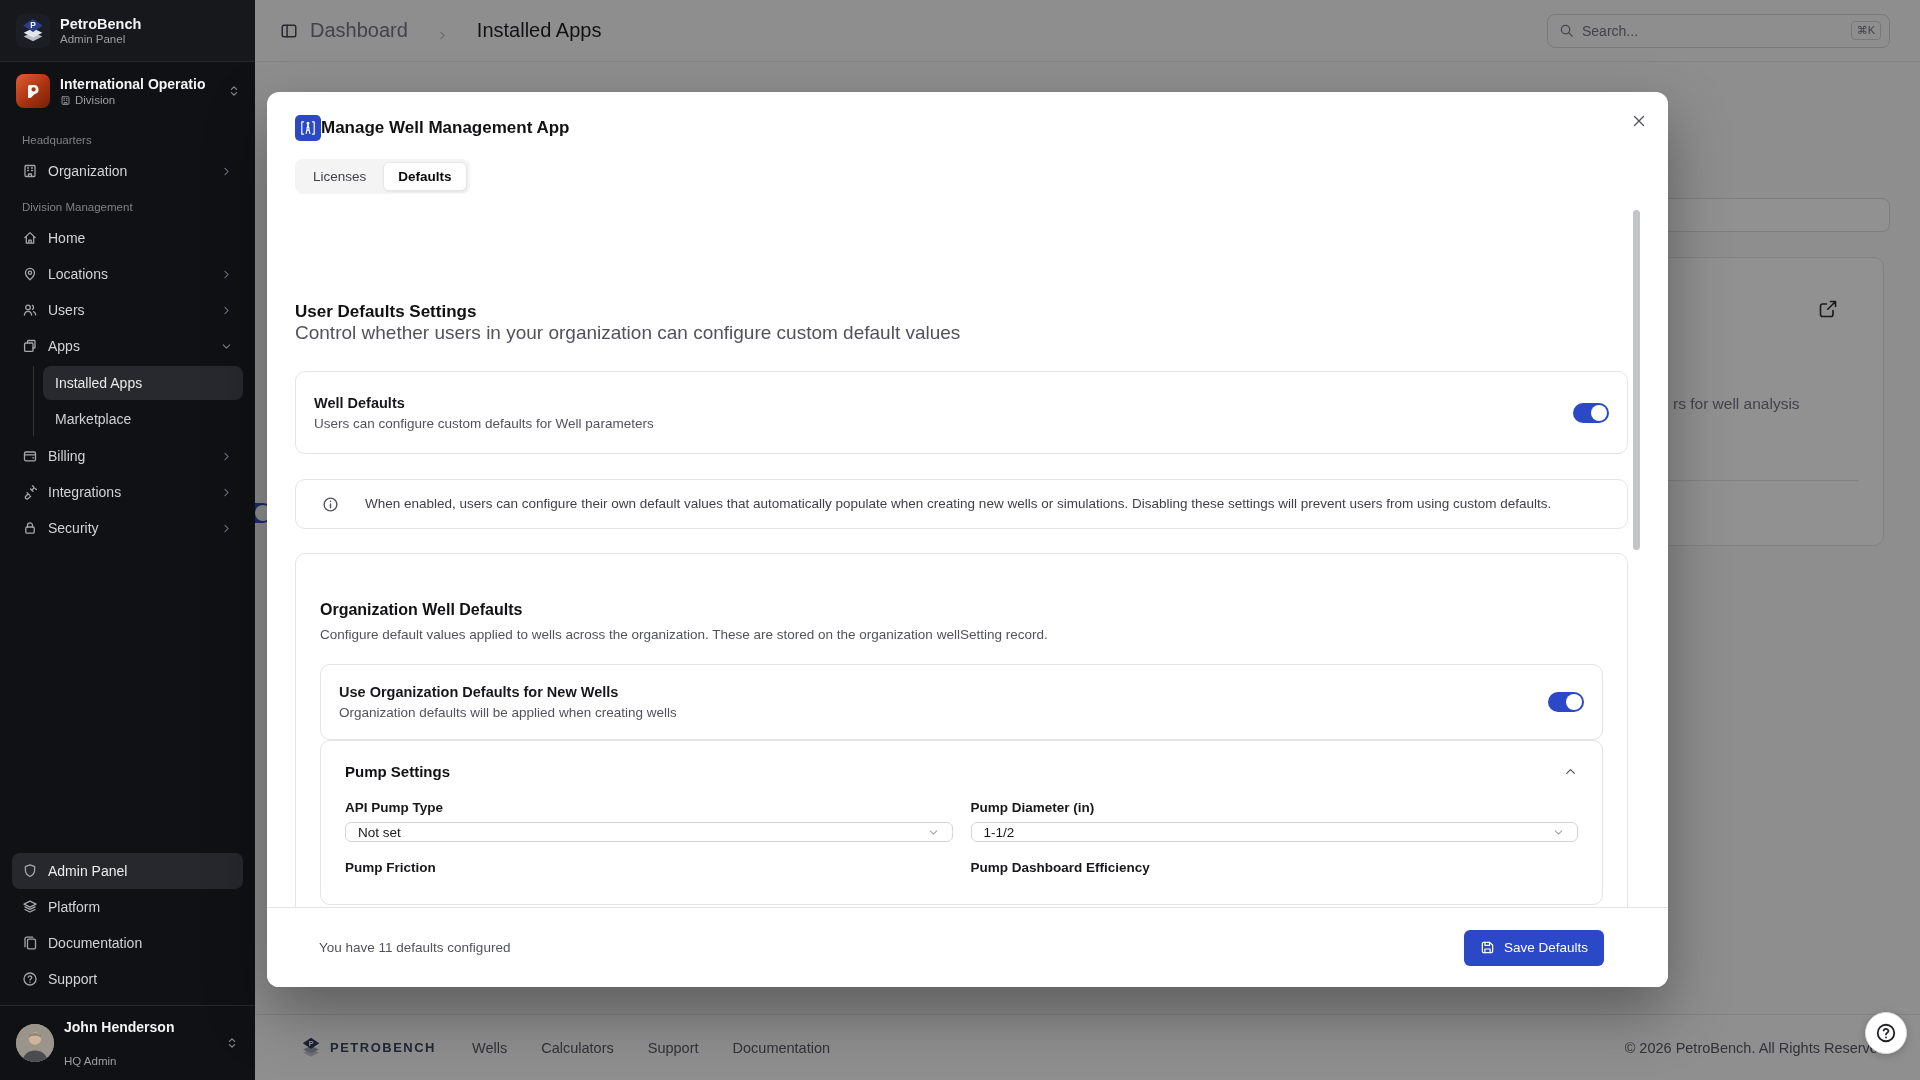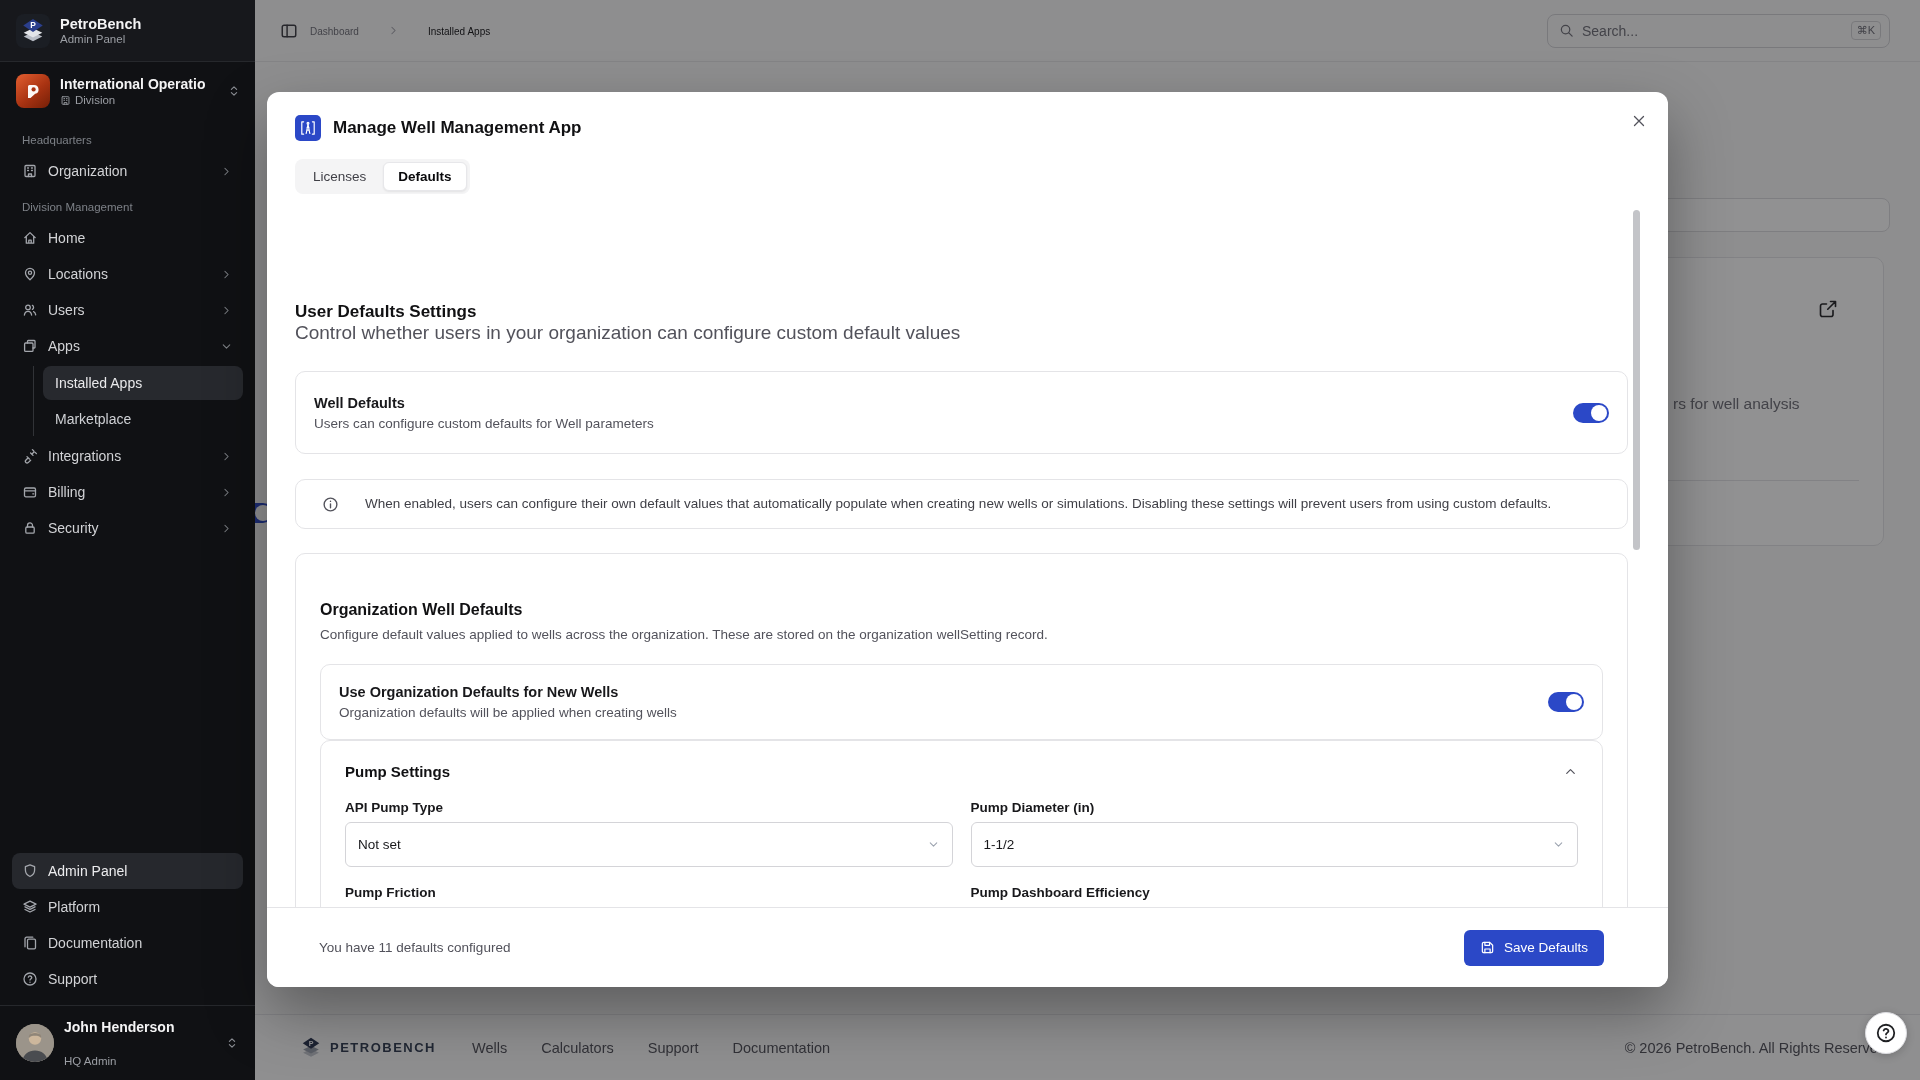--- a/index.html
+++ b/index.html
@@ -35,21 +35,21 @@
   .sb-user { display:flex; align-items:center; gap:10px; padding:13px 16px; border-top:1px solid #26282c; cursor:pointer; }
   .avatar { width:38px; height:38px; border-radius:50%; overflow:hidden; flex:none; background:#8e8a80; }
   .sb-user-name { font-size:14px; font-weight:600; color:#f4f4f5; }
   .sb-user-role { font-size:11.5px; color:#9b9ea4; margin-top:20px; }
   .sb-user-chev { margin-left:auto; color:#8a8d93; }
 
   
   .main { position:absolute; left:255px; top:0; right:0; bottom:0; background:#fafafa; z-index:1; }
   .topbar { position:absolute; top:0; left:0; right:0; height:62px; display:flex; align-items:center; gap:12px; padding:0 30px 0 25px; border-bottom:1px solid #e8e8ea; background:#fafafa; }
   .tb-toggle { color:#3f3f46; cursor:pointer; background:none; border:none; display:flex; }
-  .crumb { display:flex; align-items:flex-end; gap:28px; font-size:10px; }
+  .crumb { display:flex; align-items:flex-end; gap:28px; font-size:20px; }
   .crumb-parent { color:#71717a; cursor:pointer; }
   .crumb-sep { color:#a1a1aa; }
   .crumb-current { color:#18181b; font-weight:500; }
   .search { margin-left:auto; width:343px; height:34px; border:1px solid #d4d4d8; border-radius:8px; display:flex; align-items:center; gap:8px; padding:0 8px 0 11px; background:#fafafa; color:#71717a; }
   .search input { border:none; outline:none; background:transparent; flex:1; font-size:14px; color:#3f3f46; font-family:inherit; min-width:0; }
   .search input::placeholder { color:#71717a; }
   .kbd { border:1px solid #d4d4d8; border-radius:4px; font-size:11px; padding:2px 5px; color:#71717a; background:#fafafa; white-space:nowrap; }
 
   .bg-strip { position:absolute; top:198px; left:25px; right:30px; height:34px; background:#ffffff; border:1px solid #dcdce0; border-radius:8px; }
   .bg-card { position:absolute; top:257px; left:25px; right:36px; height:289px; background:#ffffff; border:1px solid #e4e4e7; border-radius:10px; }
@@ -63,21 +63,21 @@
   .pf-brand { font-size:13px; font-weight:700; letter-spacing:1.5px; color:#333f54; text-transform:uppercase; }
   .pf-links { display:flex; align-items:center; gap:34px; }
   .pf-link { font-size:14.5px; color:#52525b; cursor:pointer; }
   .pf-copy { margin-left:auto; font-size:14.5px; color:#52525b; white-space:nowrap; }
 
   
   .overlay { position:absolute; left:255px; top:0; right:0; bottom:0; background:rgba(12,12,14,0.45); z-index:30; }
   .modal { position:absolute; left:267px; top:92px; width:1401px; height:895px; background:#fff; border-radius:12px; box-shadow:0 25px 60px rgba(0,0,0,.35); z-index:40; overflow:hidden; }
   .m-close { position:absolute; top:16px; right:16px; width:26px; height:26px; border:none; background:none; color:#52525b; cursor:pointer; display:flex; align-items:center; justify-content:center; border-radius:6px; }
   .m-head { padding:23px 28px 0; }
-  .m-titlerow { display:flex; align-items:center; gap:12px; }
+  .m-titlerow { display:flex; align-items:center; gap:0; }
   .app-ic { width:26px; height:26px; border-radius:5px; background:#2b48c7; display:flex; align-items:center; justify-content:center; flex:none; }
   .m-title { font-size:17px; font-weight:700; color:#111113; }
   .tabs { display:inline-flex; gap:2px; margin-top:18px; background:#f4f4f5; border-radius:8px; padding:3px; }
   .tab { padding:6px 14px; font-size:13.5px; color:#3f3f46; border-radius:6px; cursor:pointer; border:1px solid transparent; }
   .tab.active { background:#fff; color:#09090b; font-weight:600; border-color:#e7e7ea; box-shadow:0 1px 2px rgba(0,0,0,.07); }
 
   .m-body { position:absolute; top:198px; left:28px; right:40px; bottom:80px; overflow:hidden; }
   .sec-title { font-size:17px; font-weight:700; color:#111113; margin-top:12px; }
   .sec-desc { font-size:19px; color:#52525b; margin-top:0; }
 
@@ -98,21 +98,21 @@
   .org-title { font-size:16px; font-weight:700; color:#111113; }
   .org-desc { font-size:13.5px; color:#52525b; margin-top:8px; }
   .card-useorg { margin-top:22px; height:76px; }
 
   .pump-card { border:1px solid #e4e4e7; border-radius:10px; background:#fff; padding:22px 24px; }
   .pump-head { display:flex; align-items:center; justify-content:space-between; }
   .pump-title { font-size:15px; font-weight:600; color:#111113; }
   .pump-collapse { color:#52525b; background:none; border:none; cursor:pointer; display:flex; }
   .pump-grid { margin-top:20px; display:grid; grid-template-columns:1fr 1fr; column-gap:18px; row-gap:18px; }
   .field-label { font-size:13.5px; font-weight:600; color:#18181b; margin-bottom:7px; }
-  .select { height:45px; border:1px solid #d4d4d8; border-radius:6px; background:#fff; display:flex; align-items:center; padding:0 12px; font-size:13.5px; color:#18181b; cursor:pointer; }
+  .select { height:20px; border:1px solid #d4d4d8; border-radius:6px; background:#fff; display:flex; align-items:center; padding:0 12px; font-size:13.5px; color:#18181b; cursor:pointer; }
   .select .chv { margin-left:auto; color:#9ca3af; }
 
   .m-scrollthumb { position:absolute; top:118px; left:1366px; width:7px; height:340px; border-radius:4px; background:#c3c4c8; cursor:pointer; z-index:5; }
 
   .m-footer { position:absolute; left:0; right:0; bottom:0; height:80px; background:#fff; border-top:1px solid #e4e4e7; display:flex; align-items:center; padding:0 64px 0 52px; }
   .mf-status { font-size:13.5px; color:#52525b; }
   .btn-save { margin-left:auto; height:36px; display:flex; align-items:center; gap:9px; background:#2b48c7; color:#fff; border:none; border-radius:6px; padding:0 16px; font-size:13.5px; font-weight:500; font-family:inherit; cursor:pointer; }
 
   .help-fab { position:absolute; left:1865px; top:1012px; width:42px; height:42px; border-radius:50%; background:#fff; border:1px solid #dcdce0; box-shadow:0 2px 8px rgba(0,0,0,.18); display:flex; align-items:center; justify-content:center; color:#1f2023; cursor:pointer; z-index:50; }
 </style>
@@ -241,39 +241,39 @@
           <span>Installed Apps</span>
         </div>
         <div class="sb-subitem">
           <span>Marketplace</span>
         </div>
       </div>
 
       <div class="sb-item">
         <span class="micon">
             <svg class="ic" width="16" height="16" viewBox="0 0 16 16">
-              <path d="M6.2 9.8l-2.4 2.4a1.7 1.7 0 0 0 2.4 2.4l2.4-2.4M5 8.6L7.4 11M9.8 6.2l2.4-2.4M10.4 1.6l1.2 1.2M13.2 4.4l1.2 1.2M8.6 5L11 7.4"></path>
-            </svg>
-          </span>
-        <span class="lbl">Integrations</span>
-        <span class="chev">
-            <svg class="ic" width="13" height="13" viewBox="0 0 16 16">
-              <path d="M6 4l4 4-4 4"></path>
-            </svg>
-          </span>
-      </div>
-
-      <div class="sb-item">
-        <span class="micon">
-            <svg class="ic" width="16" height="16" viewBox="0 0 16 16">
               <rect x="2.5" y="4" width="11" height="8.8" rx="1.4"></rect>
               <path d="M2.5 6.8h11M10.8 9.8h.9"></path>
             </svg>
           </span>
         <span class="lbl">Billing</span>
+        <span class="chev">
+            <svg class="ic" width="13" height="13" viewBox="0 0 16 16">
+              <path d="M6 4l4 4-4 4"></path>
+            </svg>
+          </span>
+      </div>
+
+      <div class="sb-item">
+        <span class="micon">
+            <svg class="ic" width="16" height="16" viewBox="0 0 16 16">
+              <path d="M6.2 9.8l-2.4 2.4a1.7 1.7 0 0 0 2.4 2.4l2.4-2.4M5 8.6L7.4 11M9.8 6.2l2.4-2.4M10.4 1.6l1.2 1.2M13.2 4.4l1.2 1.2M8.6 5L11 7.4"></path>
+            </svg>
+          </span>
+        <span class="lbl">Integrations</span>
         <span class="chev">
             <svg class="ic" width="13" height="13" viewBox="0 0 16 16">
               <path d="M6 4l4 4-4 4"></path>
             </svg>
           </span>
       </div>
 
       <div class="sb-item">
         <span class="micon">
             <svg class="ic" width="16" height="16" viewBox="0 0 16 16">

